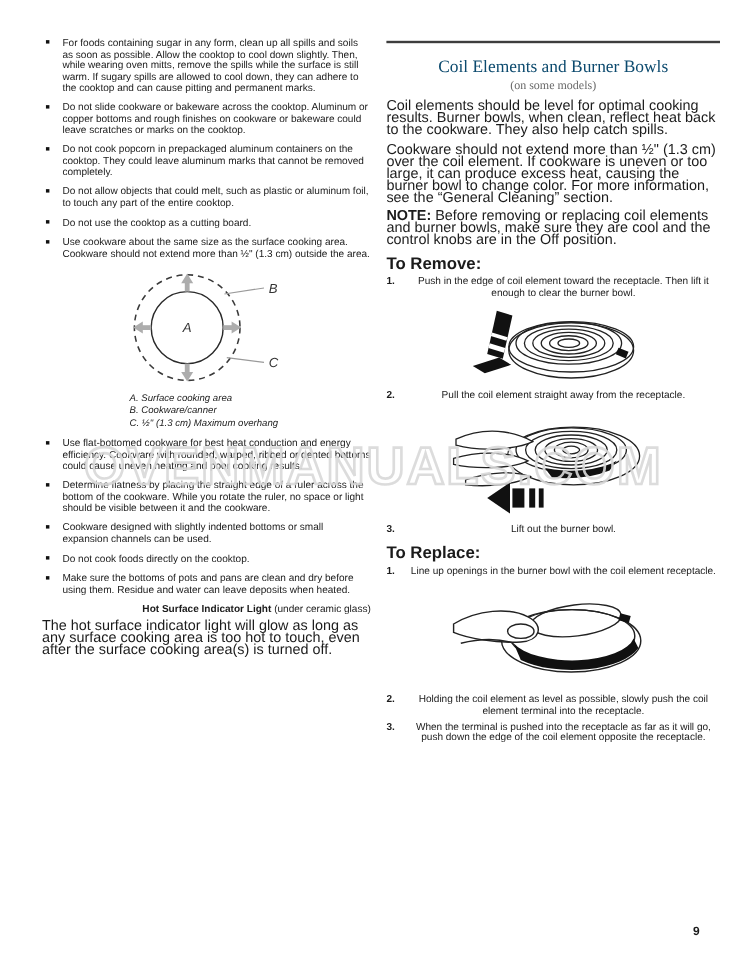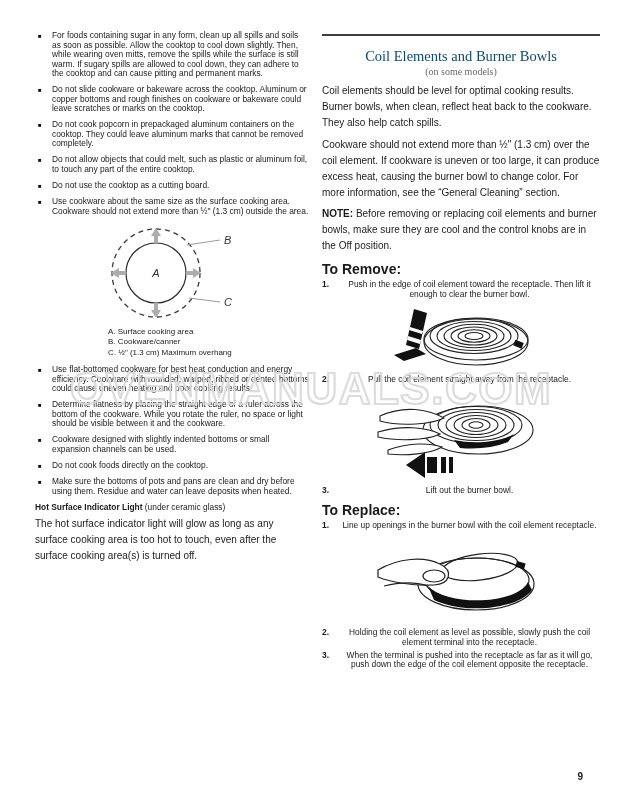--- a/index.html
+++ b/index.html
@@ -9,46 +9,46 @@
     color:#1b1b1b; overflow:hidden;
   }
   
   .col-left  { position:absolute; left:35px;  top:31px; width:274px; }
   .col-right { position:absolute; left:322px; top:30px; width:278px; }
 
   
   .bullet { display:flex; margin-bottom:6.5px; font-size:8.4px; line-height:9.5px; }
   .bullet .mk { flex:0 0 14px; font-size:6px; line-height:10px; color:#111; margin-left:3px; }
   .bullet .tx { flex:1; }
-  .para { font-size:10px; line-height:16px; margin:0 0 5.5px 0; }
+  .para { font-size:12px; line-height:10px; margin:0 0 5.5px 0; }
   b.inline { font-weight:bold; }
   .steps-heading { font-size:14px; font-weight:bold; margin:7px 0 3px 0; }
   .step { display:flex; font-size:8.4px; line-height:9.5px; margin-bottom:3.5px; }
   .step .num { flex:0 0 17px; font-weight:bold; }
   .step .tx  { flex:1;text-align:center; }
 
   
   .rule { border:none; border-top:2px solid #3d3d3d; margin:4px 0 6px 0; }
   .rc-title {
     font-family:"Liberation Serif","DejaVu Serif",serif;
     color:#0c4a6e; font-size:14.5px; text-align:center; margin:12px 0 1px 0; font-weight:normal;
   }
   .rc-sub {
     font-family:"Liberation Serif","DejaVu Serif",serif;
     color:#696969; font-size:10px; text-align:center; margin:0 0 6px 0;
   }
 
   
-  .hs-title { font-size:8.4px; line-height:9.5px; margin:3px 0 4px 0; }
+  .hs-title { font-size:8.4px; line-height:9.5px; margin:3px 0 4px 0;text-align:right; }
   .hs-title b { font-weight:bold; }
 
   
   .diagram { margin:3px 0 2px 0; }
   .diagram svg { display:block; margin-left:46px; }
-  .caps { margin:2px 0 7px 73px; font-size:8px; line-height:10.5px; }
+  .caps { margin:2px 0 7px 73px; font-style:italic; font-size:8px; line-height:10.5px; }
   .illus { display:block; margin:3px auto 6px auto; }
 
   
   .watermark {
     position:absolute; left:70px; top:364px; z-index:6; pointer-events:none;
     font-family:"Liberation Sans",sans-serif; font-weight:bold;
     font-size:44px; letter-spacing:1.5px;
     color:transparent; -webkit-text-stroke:2.2px #d9d9d9; opacity:.9;
     white-space:nowrap;
   }

